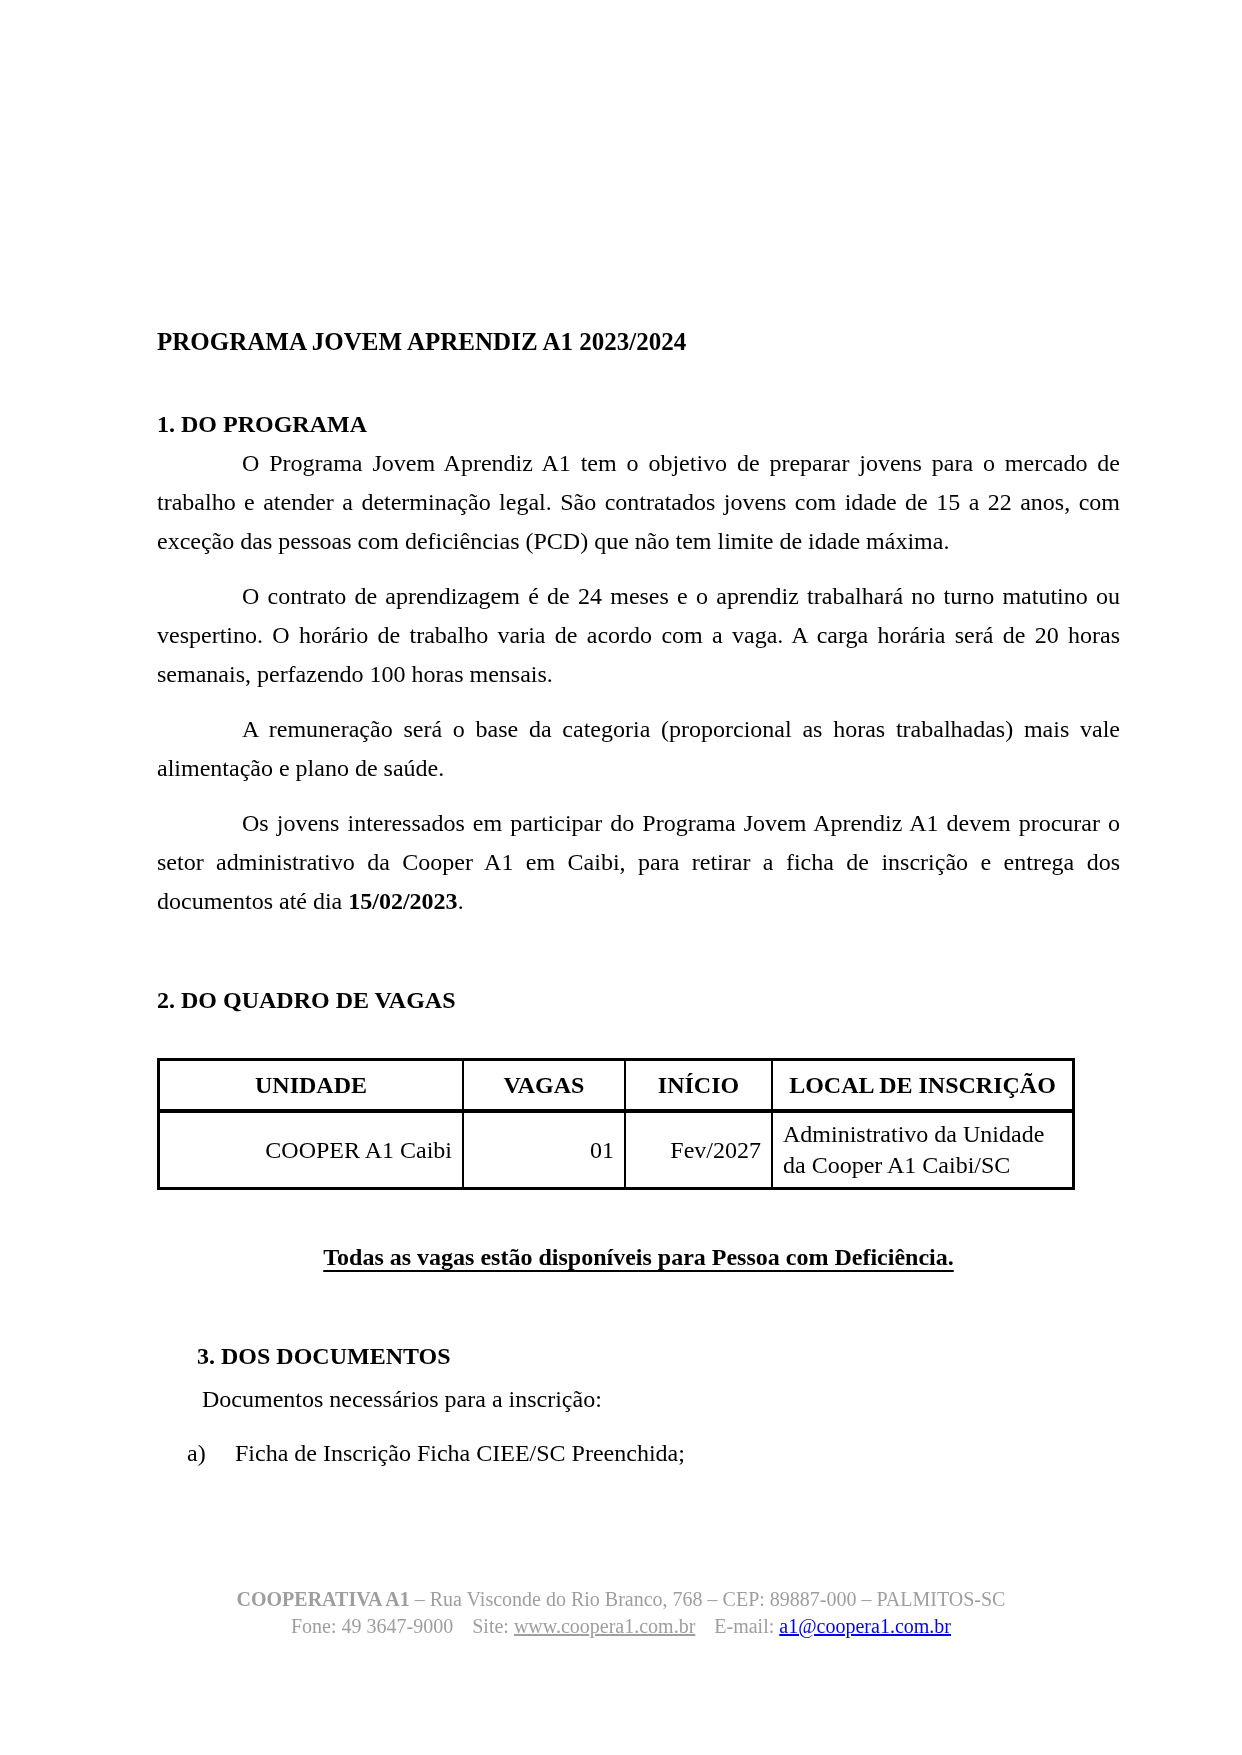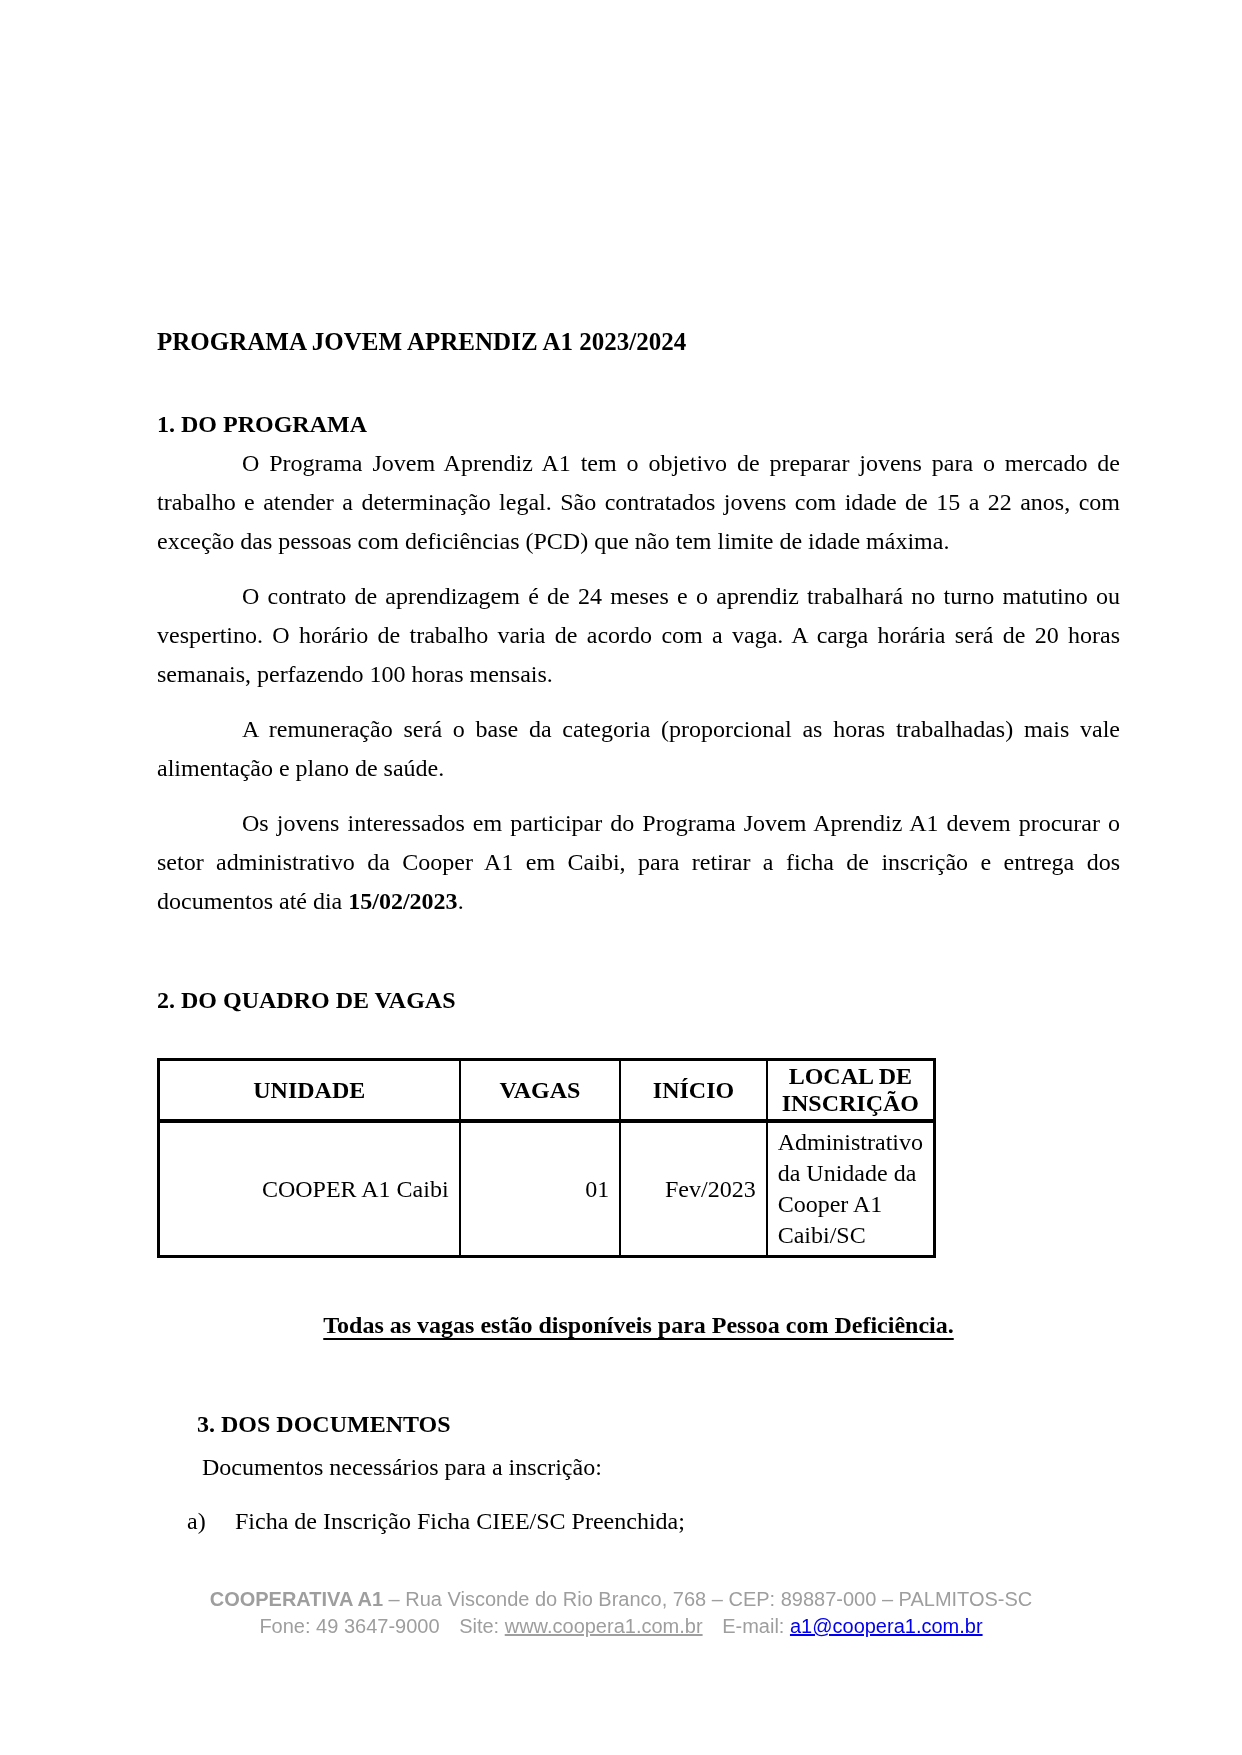--- a/index.html
+++ b/index.html
@@ -14,21 +14,21 @@
   }
   .h-section { margin-top:54px; font-weight:bold; font-size:24px; line-height:28px; }
   .para {
     font-size:24px; line-height:39px; text-align:justify;
     text-indent:85px; margin:0 0 16px 0;
   }
   .para.first { margin-top:6px; }
   .h-section.h2 { margin-top:65px; }
   .bold { font-weight:bold; }
   table.vagas {
-    border-collapse:collapse; width:779px; margin-top:44px;
+    border-collapse:collapse; width:918px; margin-top:44px;
     font-size:24px;
   }
   table.vagas, table.vagas th, table.vagas td { border:2px solid #000000; }
   table.vagas { border:3px solid #000000; }
   table.vagas th {
     font-weight:bold; text-align:center; height:44px; padding:2px 6px;
     border-bottom:4px solid #000000; font-size:24px;
   }
   table.vagas td { height:66px; vertical-align:middle; padding:4px 10px; line-height:31px; }
   td.c-center { text-align:right;font-family:Liberation Serif, serif; }
@@ -37,21 +37,21 @@
     margin-top:52px; text-align:center; font-weight:bold; font-size:24px;
     line-height:30px; text-decoration:underline; text-underline-offset:5px;
     text-decoration-thickness:2px;
   }
   .h-section.h3 { margin-top:70px; margin-left:40px; }
   .intro { margin-top:14px; margin-left:45px; font-size:24px; line-height:30px; }
   .list-item { margin-top:24px; margin-left:30px; font-size:24px; line-height:30px; }
   .list-item .marker { display:inline-block; width:48px; }
   .footer {
     position:absolute; left:0; top:1586px; width:1242px; text-align:center;
-    font-family:Liberation Sans, sans-serif;
+    font-family:Liberation Serif, serif;
     font-size:20px; line-height:27px; color:#9e9e9e;
   }
   .footer .company { font-weight:bold; }
   .footer a { cursor:pointer; }
   .site-link { color:#9e9e9e; text-decoration:underline; }
   .email-link { color:#0000ee; text-decoration:underline; }
   .gap { margin-left:14px; }
 </style>
 </head>
 <body>
@@ -74,21 +74,21 @@
       <tbody>
           <tr>
         <th style="width:290px;">UNIDADE</th>
         <th style="width:148px;">VAGAS</th>
         <th style="width:133px;">INÍCIO</th>
         <th>LOCAL DE INSCRIÇÃO</th>
       </tr>
       <tr>
         <td class="c-center">COOPER A1 Caibi</td>
         <td class="c-center">01</td>
-        <td class="c-center">Fev/2023</td>
+        <td class="c-center">Fev/2027</td>
         <td class="c-left">Administrativo da Unidade da Cooper A1 Caibi/SC</td>
       </tr>
     </tbody>
       </table>
 
     <div class="notice">Todas as vagas estão disponíveis para Pessoa com Deficiência.</div>
 
     <div class="h-section h3">3. DOS DOCUMENTOS</div>
 
     <div class="intro">Documentos necessários para a inscrição:</div>

